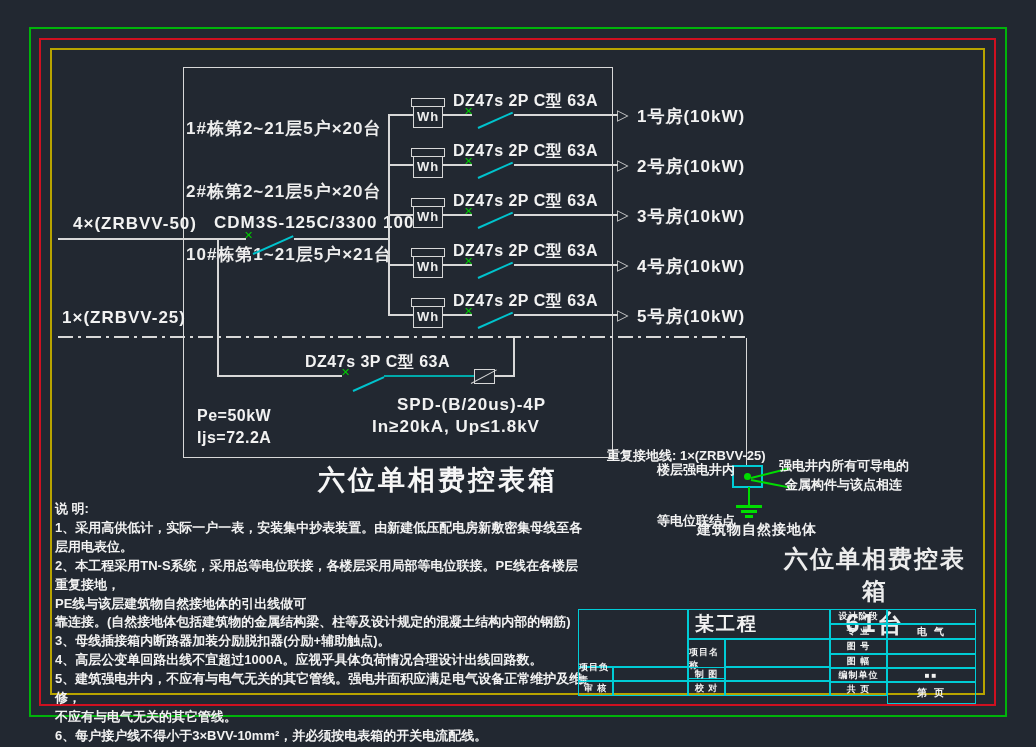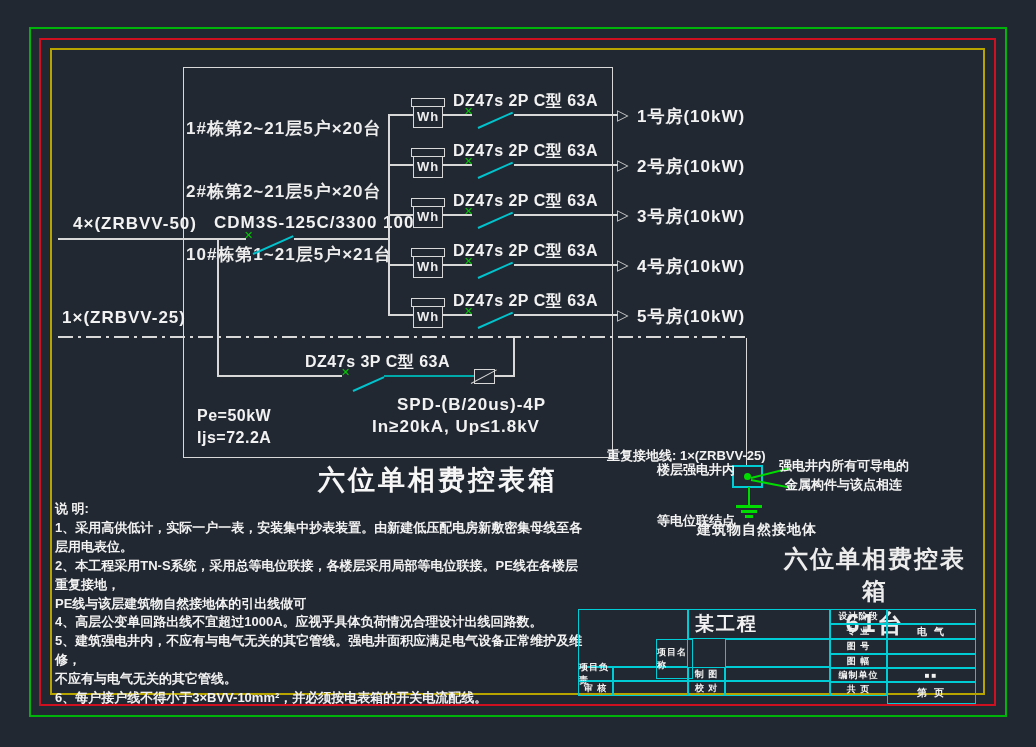--- a/index.html
+++ b/index.html
@@ -147,39 +147,41 @@
 <div class="cadtext t13" style="left:657px;top:504px;margin-top:8px;">等电位联结点</div>
 <div class="cadtext t13" style="left:779px;top:457px;">强电井内所有可导电的</div>
 <div class="cadtext t13" style="left:785px;top:476px;">金属构件与该点相连</div>
 <div class="cadtext" style="left:697px;top:521px;font-size:14px;">建筑物自然接地体</div>
 
 <div class="notes">
   <div>说 明:</div>
   <div>1、采用高供低计，实际一户一表，安装集中抄表装置。由新建低压配电房新敷密集母线至各层用电表位。</div>
   <div>2、本工程采用TN-S系统，采用总等电位联接，各楼层采用局部等电位联接。PE线在各楼层重复接地，</div>
   <div>PE线与该层建筑物自然接地体的引出线做可</div>
+  <div>靠连接。(自然接地体包括建筑物的金属结构梁、柱等及设计规定的混凝土结构内部的钢筋)</div>
+  <div>3、母线插接箱内断路器加装分励脱扣器(分励+辅助触点)。</div>
   <div>4、高层公变单回路出线不宜超过1000A。应视乎具体负荷情况合理设计出线回路数。</div>
   <div>5、建筑强电井内，不应有与电气无关的其它管线。强电井面积应满足电气设备正常维护及维修，</div>
   <div>不应有与电气无关的其它管线。</div>
   <div>6、每户接户线不得小于3×BVV-10mm²，并必须按电表箱的开关电流配线。</div>
 </div>
 
 <div class="abs" style="left:772px;top:543px;width:206px;text-align:center;font-weight:bold;">
   <div style="font-size:24px;letter-spacing:2px;">六位单相费控表箱</div>
   <div style="font-size:25px;letter-spacing:2px;">61台</div>
 </div>
 
 <div class="tb" style="left:578px;top:609px;width:110px;height:58px;"></div>
 <div class="tb lbl" style="left:578px;top:667px;width:35px;height:14px;">项目负责</div>
 <div class="tb" style="left:613px;top:667px;width:75px;height:14px;"></div>
 <div class="tb lbl" style="left:578px;top:681px;width:35px;height:15px;">审  核</div>
 <div class="tb" style="left:613px;top:681px;width:75px;height:15px;"></div>
 
 <div class="tb" style="left:688px;top:609px;width:142px;height:30px;font-size:19px;justify-content:flex-start;padding-left:6px;letter-spacing:2px;">某工程</div>
-<div class="tb lbl" style="left:656px;top:639px;width:37px;height:40px;">项目名称</div>
+<div class="tb lbl" style="left:688px;top:639px;width:37px;height:40px;">项目名称</div>
 <div class="tb" style="left:725px;top:639px;width:105px;height:28px;"></div>
 <div class="tb lbl" style="left:688px;top:667px;width:37px;height:14px;">制  图</div>
 <div class="tb" style="left:725px;top:667px;width:105px;height:14px;"></div>
 <div class="tb lbl" style="left:688px;top:681px;width:37px;height:15px;font-family:Liberation Serif, serif;">校  对</div>
 <div class="tb" style="left:725px;top:681px;width:105px;height:15px;"></div>
 
 <div class="tb lbl" style="left:830px;top:609px;width:57px;height:15px;">设计阶段</div>
 <div class="tb val" style="left:887px;top:609px;width:89px;height:15px;"></div>
 <div class="tb lbl" style="left:830px;top:624px;width:57px;height:15px;">专  业</div>
 <div class="tb val" style="left:887px;top:624px;width:89px;height:15px;">电 气</div>

